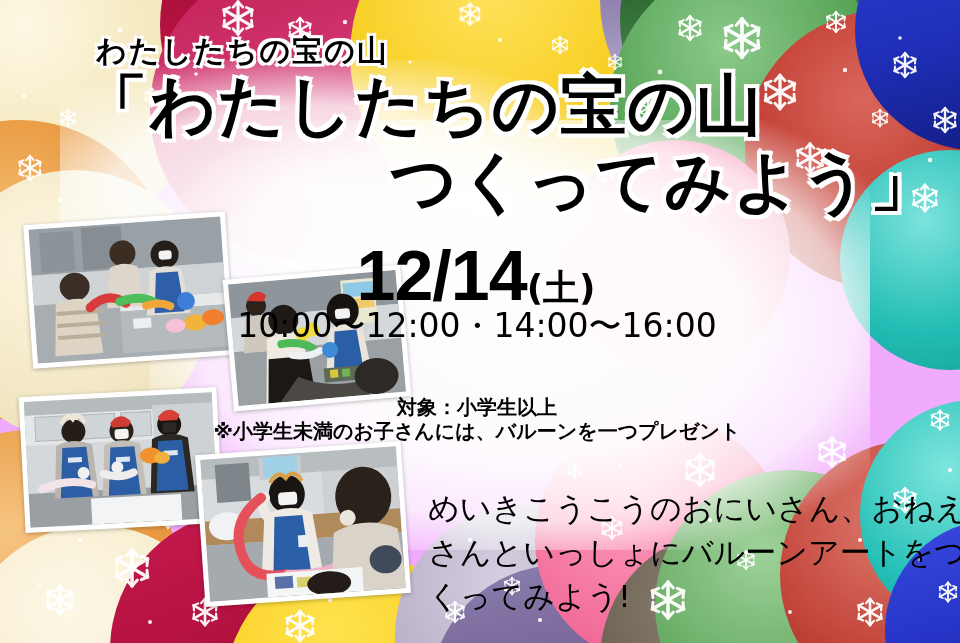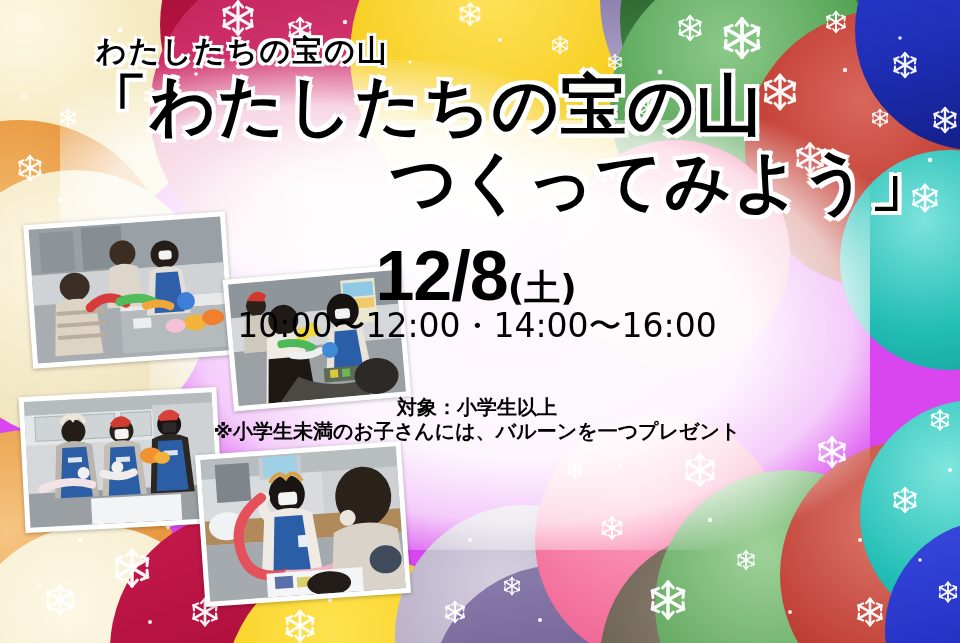--- a/index.html
+++ b/index.html
@@ -1,18 +1,18 @@
 <!DOCTYPE html>
 <html><head>
 <meta charset="utf-8">
 <style>
   html,body{margin:0;padding:0;background:#fff;}
   body{width:960px;height:643px;overflow:hidden;font-family:"Liberation Sans","DejaVu Sans",sans-serif;}
 
-  #poster{position:relative;width:960px;height:643px;overflow:hidden;background:#d946ef;}
+  #poster{position:relative;width:960px;height:643px;overflow:hidden;background:#f0abfc;}
 
   
   #bg{position:absolute;inset:0;overflow:hidden;}
   .balloon{position:absolute;border-radius:50%;}
   #centerwash{
     position:absolute;left:150px;top:120px;width:720px;height:430px;
     background:radial-gradient(ellipse at 52% 48%, rgba(255,255,255,0.97) 0%, rgba(255,255,255,0.95) 42%, rgba(255,255,255,0.72) 62%, rgba(255,255,255,0.0) 80%);
   }
   #topwash{
     position:absolute;left:60px;top:60px;width:560px;height:230px;
@@ -365,21 +365,26 @@
         <ellipse cx="178" cy="112" rx="16" ry="14" fill="#3f4a5a"></ellipse>
       </svg>
     </div>
   </div>
 
   <div id="kicker" class="jp">わたしたちの宝の山</div>
   <div id="title1" class="jp">「わたしたちの宝の山</div>
   <div id="title2" class="jp">つくってみよう」</div>
 
   <div id="dateline">
-    <span class="big">12/8</span><span class="dow jp">(土)</span>
+    <span class="big">12/14</span><span class="dow jp">(土)</span>
   </div>
 
   <div class="centered jp" id="timeline">10:00〜12:00・14:00〜16:00</div>
   <div class="centered jp" id="note">※小学生未満のお子さんには、バルーンを一つプレゼント</div>
   <div class="centered jp" id="target">対象：小学生以上</div>
 
+  <div id="body-copy" class="jp">
+    <div>めいきこうこうのおにいさん、おねえ</div>
+    <div>さんといっしょにバルーンアートをつ</div>
+    <div>くってみよう!</div>
+  </div>
 
 </div>
 
 </body></html>

